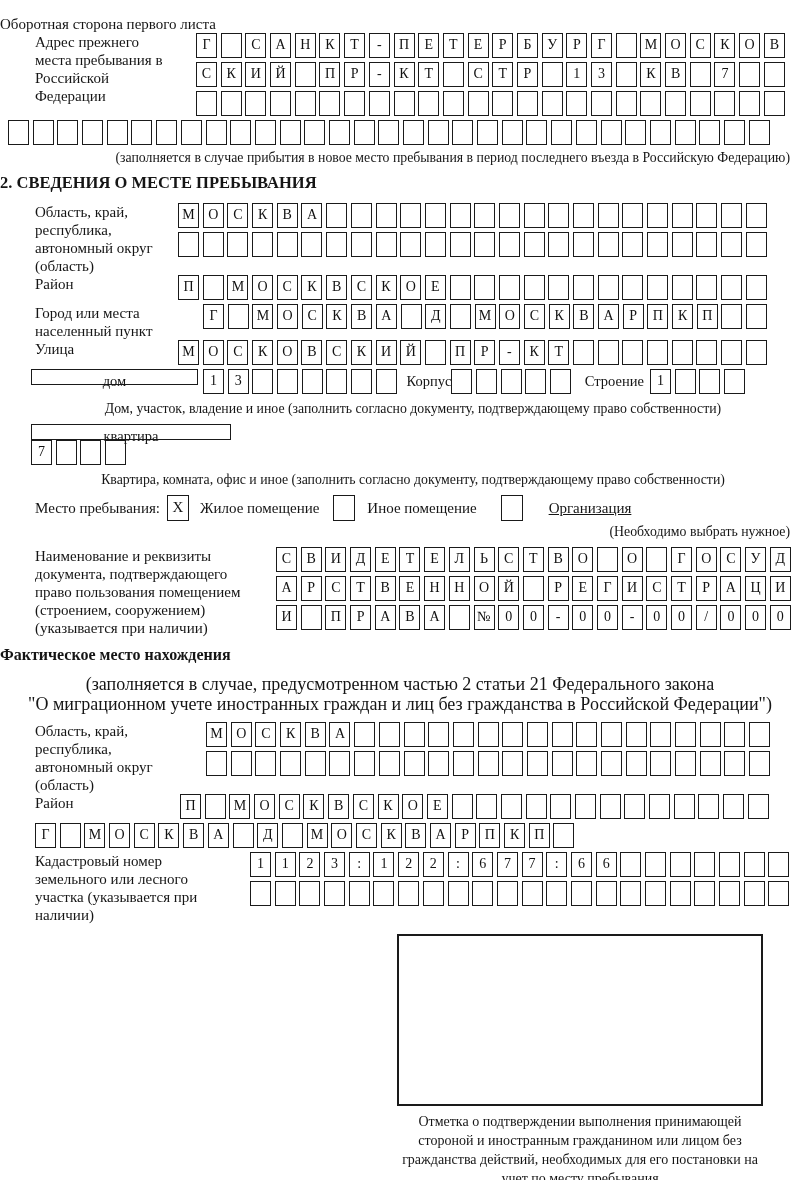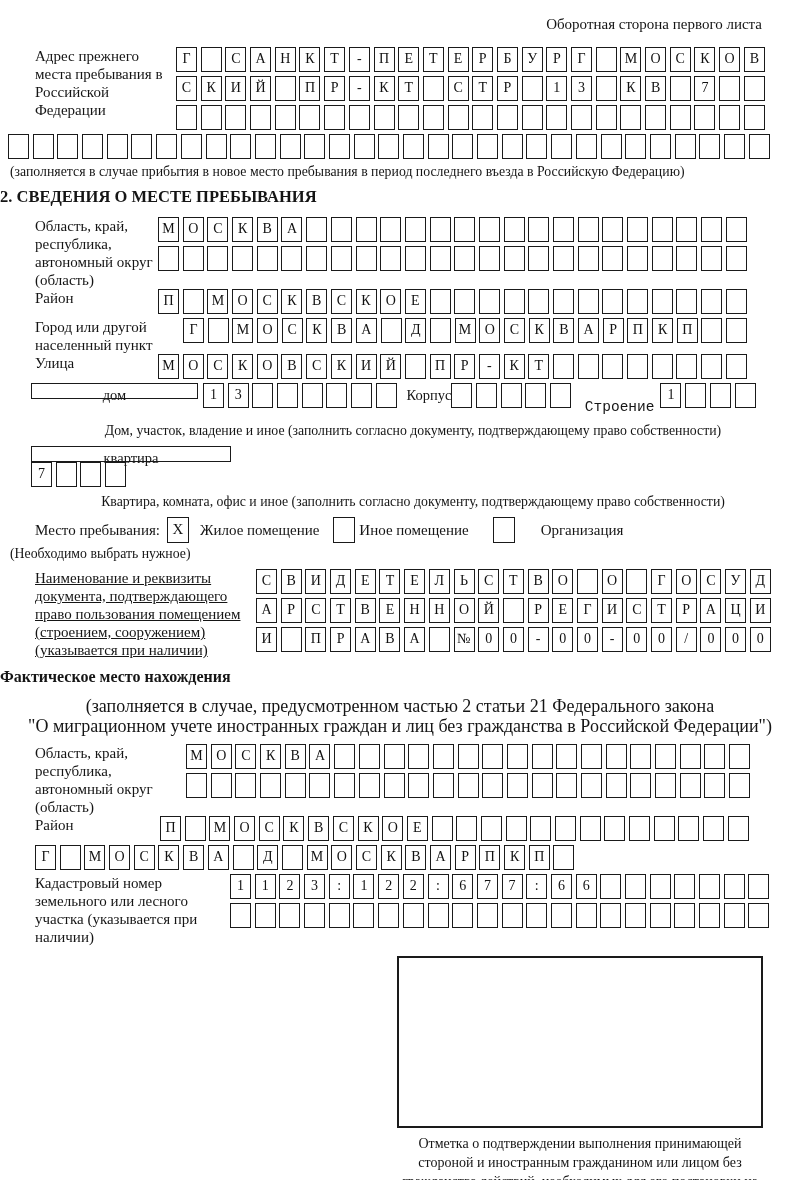--- a/index.html
+++ b/index.html
@@ -10,45 +10,44 @@
     margin:0 auto;
     background:#ffffff;
     color:#151515;
     font-family:"Liberation Serif","DejaVu Serif",serif;
     font-size:15px;
     box-sizing:border-box;
     padding-top:16px;
     overflow:hidden;
   }
   .header-note{
-    text-align:right;
+    text-align:left;
     padding-right:38px;
     font-size:15px;
-    margin-bottom:14px;
-  }
-  .field{display:flex;align-items:flex-start;margin-left:35px;}
+  }
+  .field{display:flex;align-items:flex-start;margin-left:35px;gap:20px;}
   .label{line-height:18px;font-size:15px;flex:none;}
   .rows{flex:none;}
   .cellrow{display:flex;flex:none;margin-bottom:4px;}
   .cell{
     flex:none;
     box-sizing:border-box;
     width:21px;height:25px;
     border:1.6px solid #1a1a1a;
     margin-right:3.7px;
     text-align:center;
     line-height:22px;
     font-size:14px;
     font-family:"Liberation Serif","DejaVu Serif",serif;
     color:#111;
     overflow:hidden;
   }
   .fullrow{margin-left:8px;}
   .caption{
-    text-align:left;
+    text-align:right;
     font-size:13.8px;
     margin:2px 10px 6px 10px;
     line-height:18px;
   }
   .caption.left{text-align:center;margin-left:36px;}
   .sec-title{
     font-weight:bold;
     font-size:16.5px;
     margin:6px 0 10px 0;
   }
@@ -308,21 +307,21 @@
         <span class="cell"></span>
         <span class="cell"></span>
         <span class="cell"></span>
         <span class="cell"></span>
         <span class="cell"></span>
         <span class="cell"></span>
       </div>
   </div>
 
   <div class="field">
-    <div class="label" style="width:148px;">Город или другой населенный пункт</div>
+    <div class="label" style="width:148px;">Город или места населенный пункт</div>
     <div class="cellrow">
         <span class="cell">Г</span>
         <span class="cell"></span>
         <span class="cell">М</span>
         <span class="cell">О</span>
         <span class="cell">С</span>
         <span class="cell">К</span>
         <span class="cell">В</span>
         <span class="cell">А</span>
         <span class="cell"></span>
@@ -386,21 +385,21 @@
         <span class="cell"></span>
       </div>
     <div class="inline-label" style="margin:0 0 0 6px;text-align:center;">Корпус</div>
     <div class="cellrow">
         <span class="cell"></span>
         <span class="cell"></span>
         <span class="cell"></span>
         <span class="cell"></span>
         <span class="cell"></span>
       </div>
-    <div class="inline-label" style="margin:12px 6px 0 10px;font-family:Liberation Mono, monospace;">Строение</div>
+    <div class="inline-label" style="margin:0 6px 0 10px;">Строение</div>
     <div class="cellrow">
         <span class="cell">1</span>
         <span class="cell"></span>
         <span class="cell"></span>
         <span class="cell"></span>
       </div>
   </div>
   <div class="caption left">Дом, участок, владение и иное (заполнить согласно документу, подтверждающему право собственности)</div>
 
   <div class="apt-row">
@@ -412,28 +411,28 @@
         <span class="cell"></span>
       </div>
   </div>
   <div class="caption left">Квартира, комната, офис и иное (заполнить согласно документу, подтверждающему право собственности)</div>
 
   <div class="place-row">
     <span>Место пребывания:</span>
     <span class="checkbox" style="margin-left:7px;">X</span>
     <span style="margin-left:11px;">Жилое помещение</span>
     <span class="checkbox" style="margin-left:14px;"></span>
-    <span style="margin-left:4px;">Иное помещение</span>
+    <span style="margin-left:12px;">Иное помещение</span>
     <span class="checkbox" style="margin-left:24px;"></span>
-    <span style="margin-left:26px;">Организация</span>
+    <span style="margin-left:26px;text-decoration:underline;">Организация</span>
   </div>
   <div class="caption">(Необходимо выбрать нужное)</div>
 
   <div class="field mt6">
-    <div class="label" style="width:221px;text-decoration:underline;">Наименование и реквизиты документа, подтверждающего право пользования помещением (строением, сооружением) (указывается при наличии)</div>
+    <div class="label" style="width:221px;">Наименование и реквизиты документа, подтверждающего право пользования помещением (строением, сооружением) (указывается при наличии)</div>
     <div class="rows">
       <div class="cellrow">
           <span class="cell">С</span>
           <span class="cell">В</span>
           <span class="cell">И</span>
           <span class="cell">Д</span>
           <span class="cell">Е</span>
           <span class="cell">Т</span>
           <span class="cell">Е</span>
           <span class="cell">Л</span>

